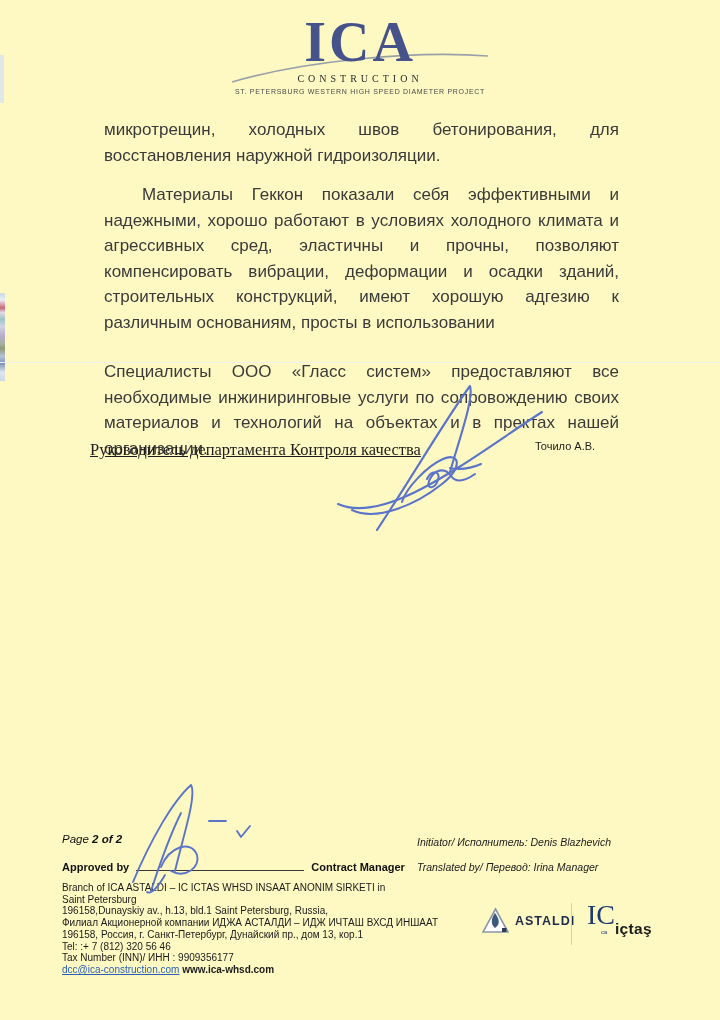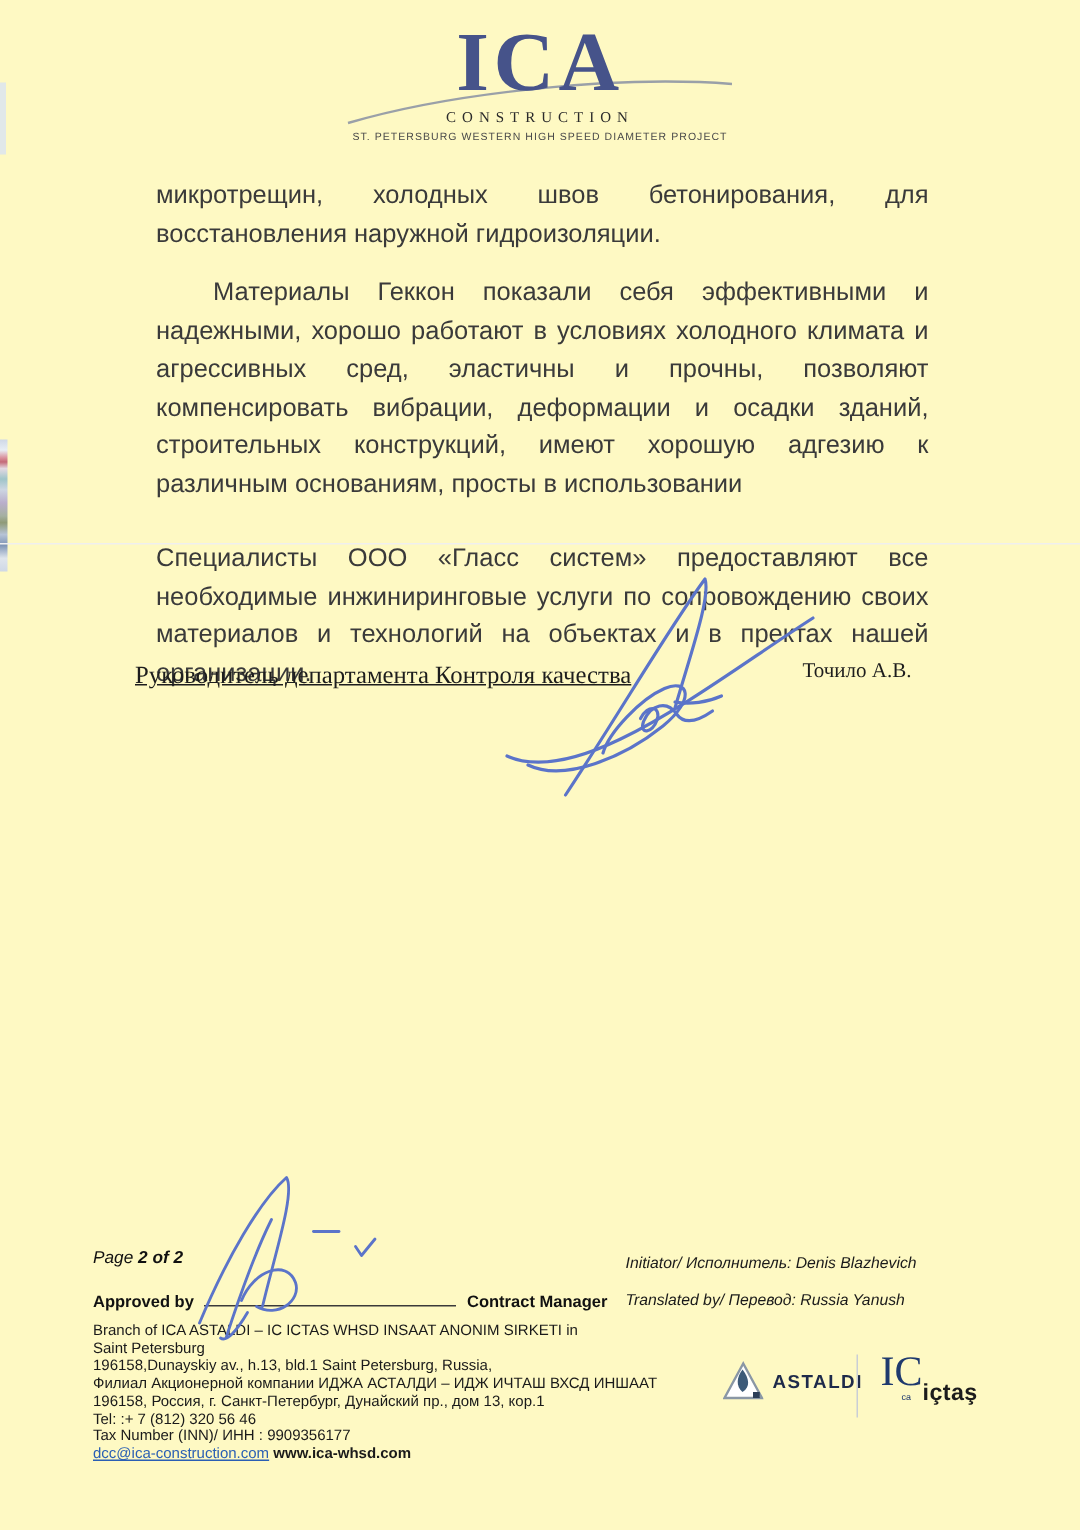--- a/index.html
+++ b/index.html
@@ -26,21 +26,21 @@
   .body-text p{margin:14px;}
   .p2{margin-top:13px !important;text-indent:38px;}
   .p3{margin-top:24px !important;}
 
   
   .sig-main{position:absolute;left:332px;top:382px;z-index:3;}
   .sig-main path,.sig-foot path{fill:none;stroke:#5b74c9;stroke-width:2.1;stroke-linecap:round;stroke-linejoin:round;}
   .sig-foot path{stroke-width:1.9;}
 
   .signatory-title{position:absolute;left:90px;top:440px;font-family:"Liberation Serif",serif;font-size:16.5px;color:#1d1d1d;text-decoration:underline;}
-  .signatory-name{position:absolute;left:535px;top:440px;font-family:Liberation Serif, serif;font-size:14px;color:#1d1d1d;}
+  .signatory-name{position:absolute;left:535px;top:440px;font-family:Liberation Sans, sans-serif;font-size:11px;color:#1d1d1d;}
 
   
   .page-line{position:absolute;left:62px;top:833px;font-size:11.5px;color:#111;font-style:italic;}
   .page-line .num{font-weight:bold;}
   .approved-line{position:absolute;left:62px;top:859px;font-size:11px;color:#111;font-weight:bold;white-space:nowrap;}
   .sig-blank{display:inline-block;width:168px;border-bottom:1.2px solid #3a3a3a;height:11px;margin:0 4px;}
   .sig-foot{position:absolute;left:103px;top:779px;z-index:3;}
 
   .address{position:absolute;left:62px;top:882px;font-size:10px;line-height:11.7px;color:#1a1a1a;}
   .address .link{color:#2a5fb4;text-decoration:underline;cursor:pointer;}
@@ -125,21 +125,21 @@
       <span class="site">www.ica-whsd.com</span>
     </div>
   </div>
 
   <div class="initiator-line">
     <span>Initiator/ Исполнитель:</span>
     <span>Denis Blazhevich</span>
   </div>
   <div class="translated-line">
     <span>Translated by/ Перевод:</span>
-    <span>Russia Yanush</span>
+    <span>Irina Manager</span>
   </div>
 
   <div class="astaldi">
     <svg width="27" height="27" viewBox="0 0 27 27">
       <path d="M13.5,2 L26,25 L1,25 Z" fill="#ffffff" stroke="#8a97a5" stroke-width="1.6"></path>
       <path d="M13,6 C17.5,12 18.5,17.5 13,21 C8.5,17.5 9,11 13,6 Z" fill="#3c5a78"></path>
       <rect x="20" y="21" width="4.5" height="4" fill="#2c3e57"></rect>
     </svg>
     <span class="astaldi-label">ASTALDI</span>
   </div>

